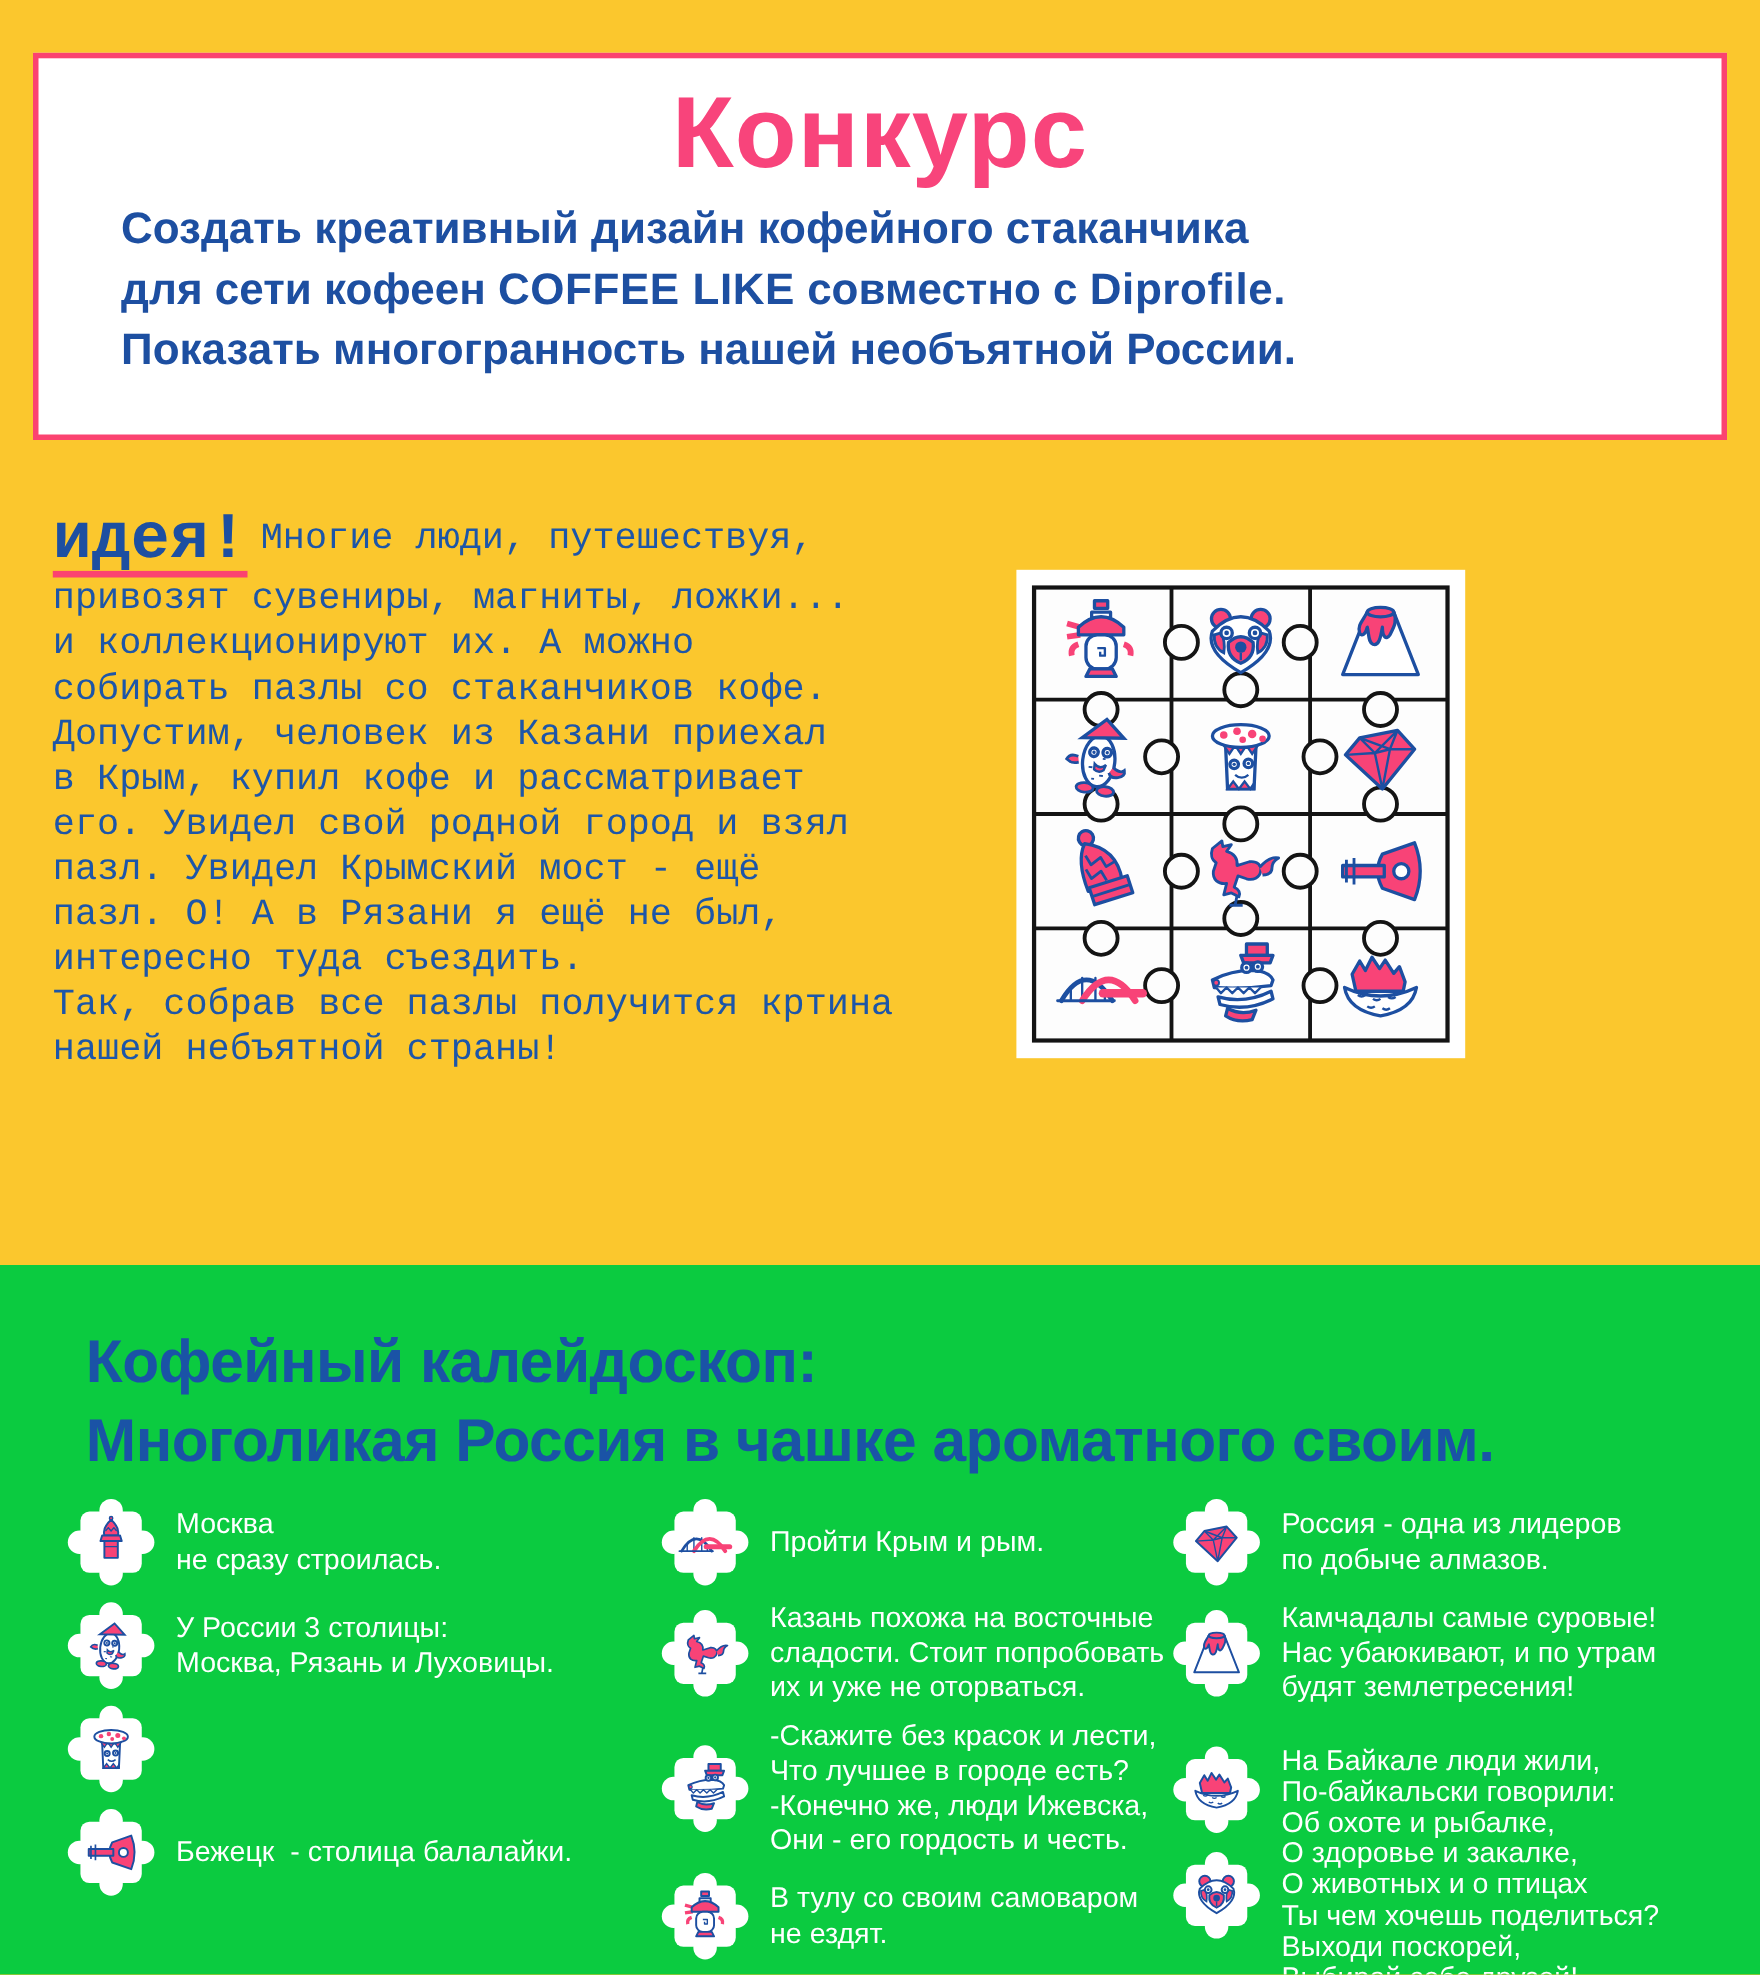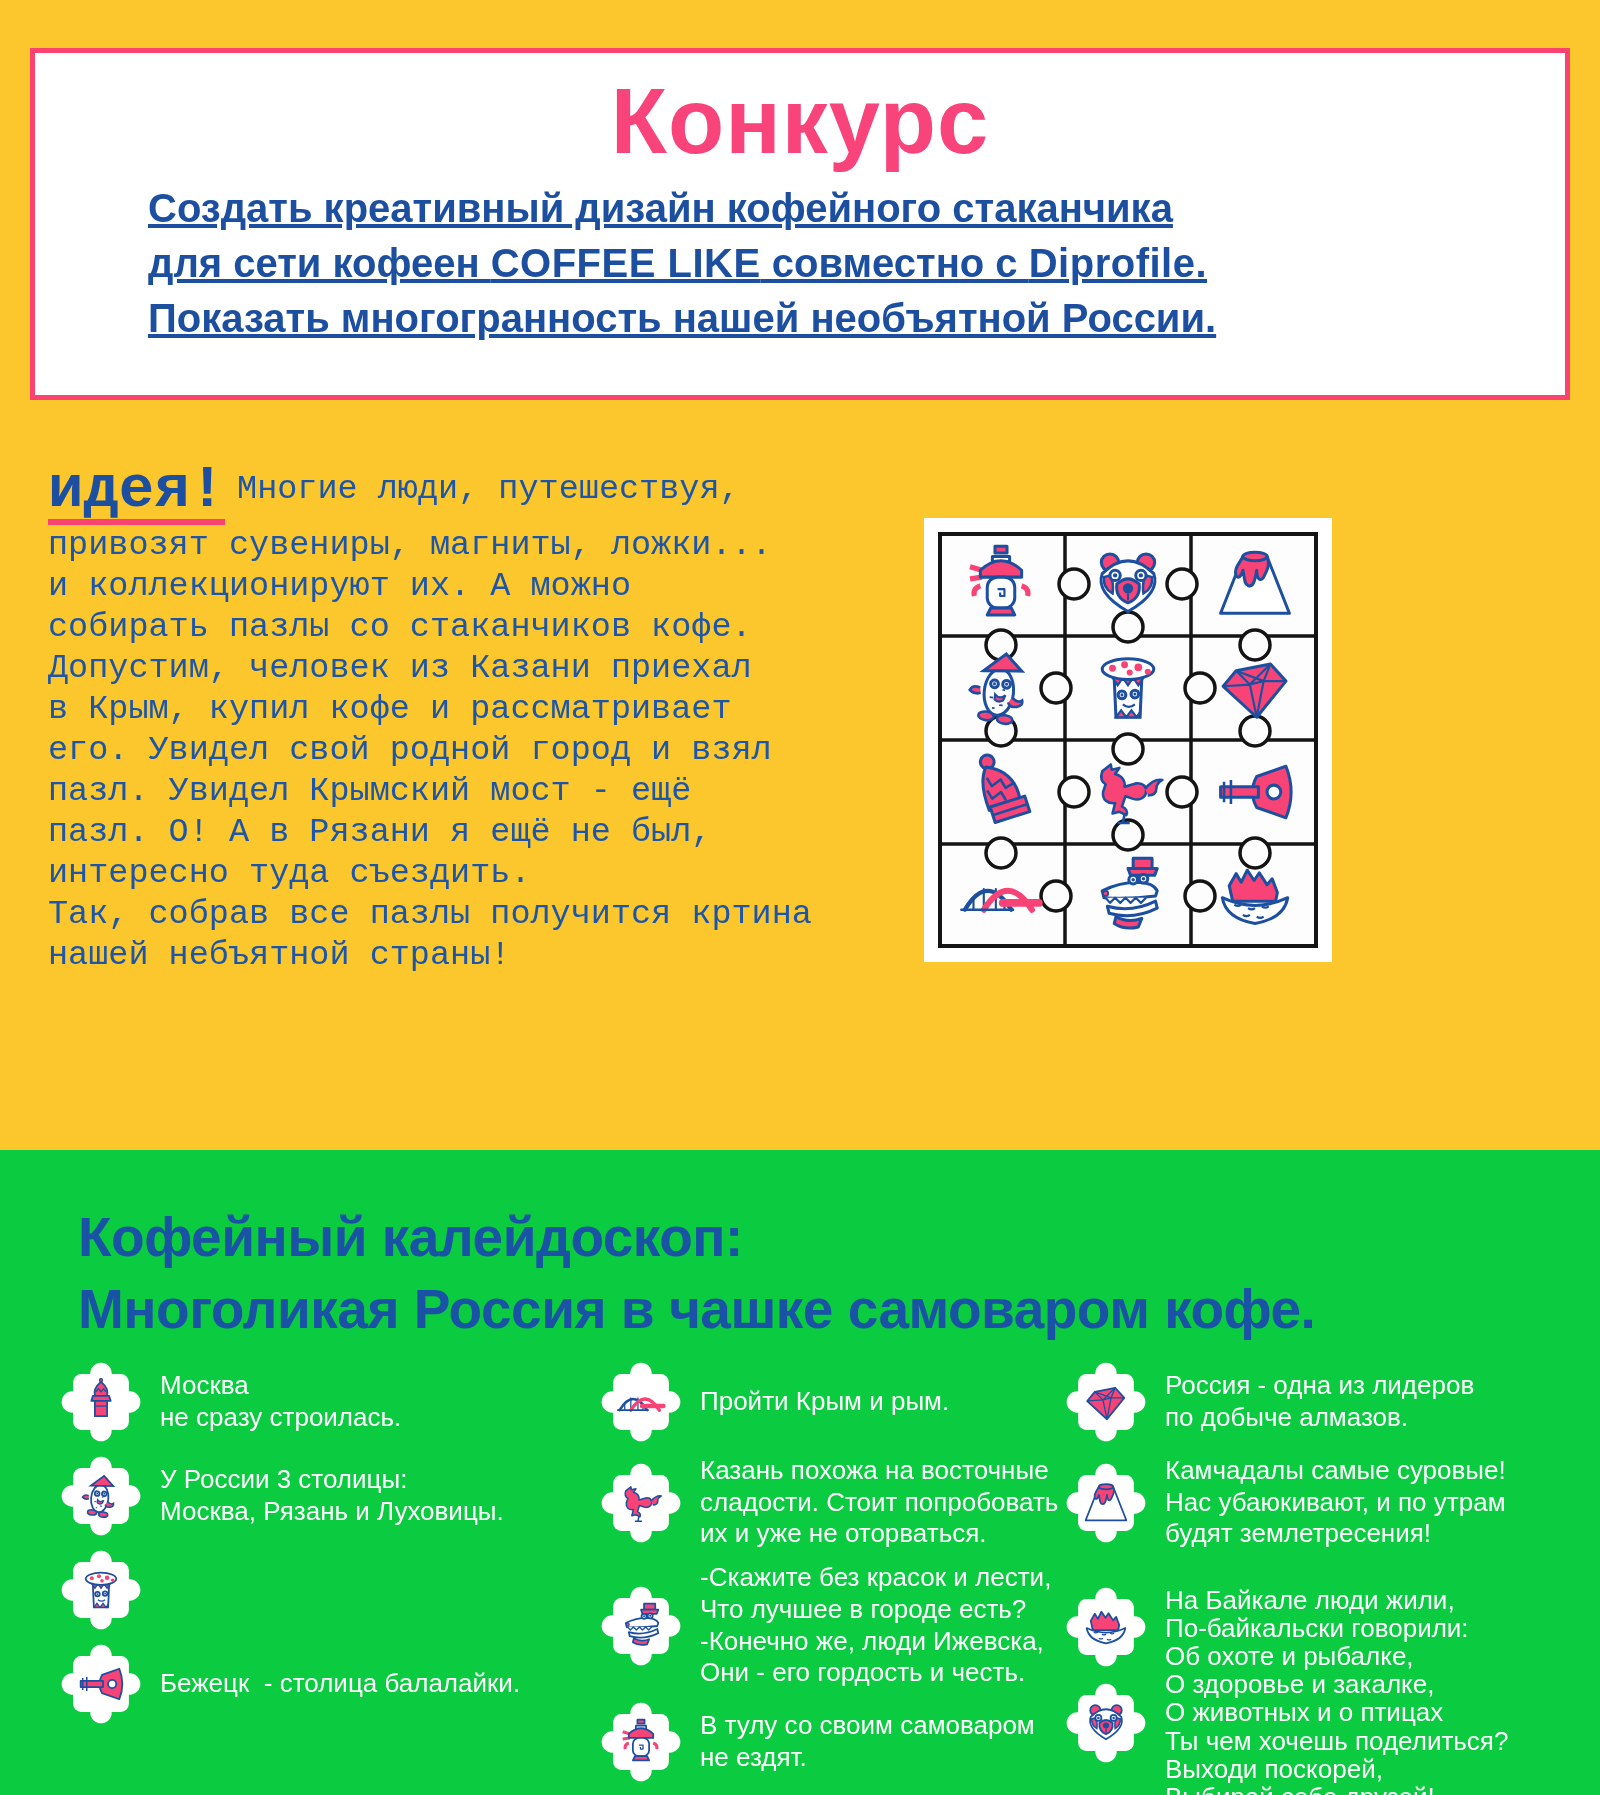--- a/index.html
+++ b/index.html
@@ -18,22 +18,22 @@
     width:1540px; height:352px; margin:0 auto;
     background:#FFFFFF; border:5px solid #FB4370;
     padding-top:14px;
   }
   .contest-title {
     text-align:center; color:#F8447B;
     font-size:92px; font-weight:bold; line-height:1.15;
     margin:2px 0 6px 0; letter-spacing:1px;
   }
   .contest-lines {
-    padding-left:113px; color:#1D4FA1;
-    font-size:40px; font-weight:bold; line-height:1.38;text-decoration:underline;
+    padding-left:75px; color:#1D4FA1;
+    font-size:40px; font-weight:bold; line-height:1.38;
   }
   .brand { letter-spacing:0.5px; }
 
   .idea-row { display:flex; align-items:flex-start; margin-top:40px;font-family:Liberation Mono, monospace; }
   .idea-col {
     width:850px; padding-left:48px; padding-top:26px;
     color:#1D56A8; font-size:33.5px; line-height:1.225;
   }
   .idea-label {
     display:inline-block; font-size:59px; font-weight:bold; color:#1D4FA1;
@@ -263,21 +263,21 @@
               </g>
             </svg></span>
       </div>
     </div>
   </div>
 </div>
 
 <div class="section-green">
   <div class="kal-heading">
     <div>Кофейный калейдоскоп:</div>
-    <div>Многоликая Россия в чашке самоваром кофе.</div>
+    <div>Многоликая Россия в чашке ароматного своим.</div>
   </div>
 
   <div class="kal-grid">
 
     <div class="kal-col">
       <div class="k-item">
         <span class="k-icon pz"><svg viewBox="0 0 100 100" width="100%" height="100%" aria-hidden="true">
               <g fill="#ffffff">
                 <rect x="16" y="16" width="68" height="68" rx="10"></rect>
                 <circle cx="50" cy="15" r="13"></circle>

